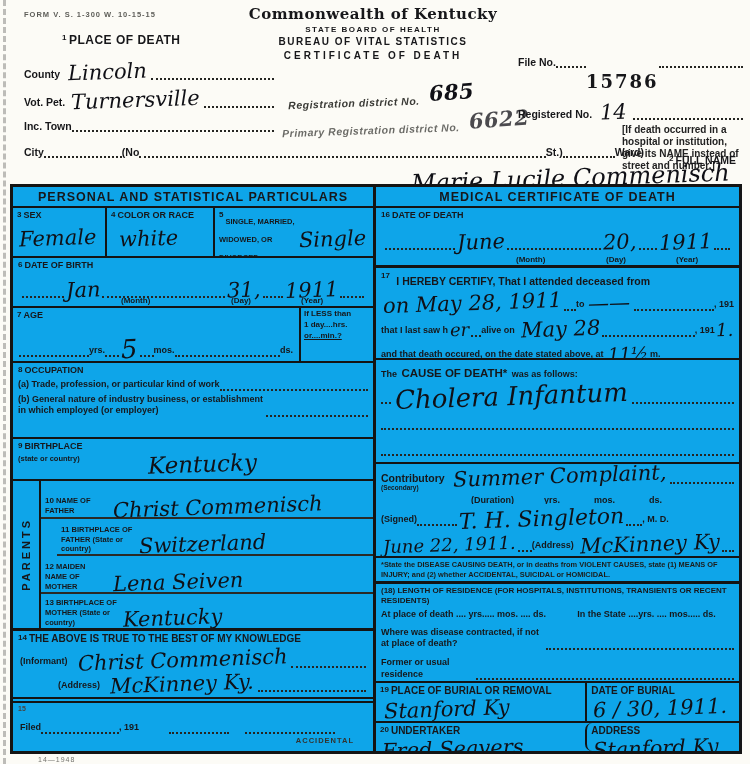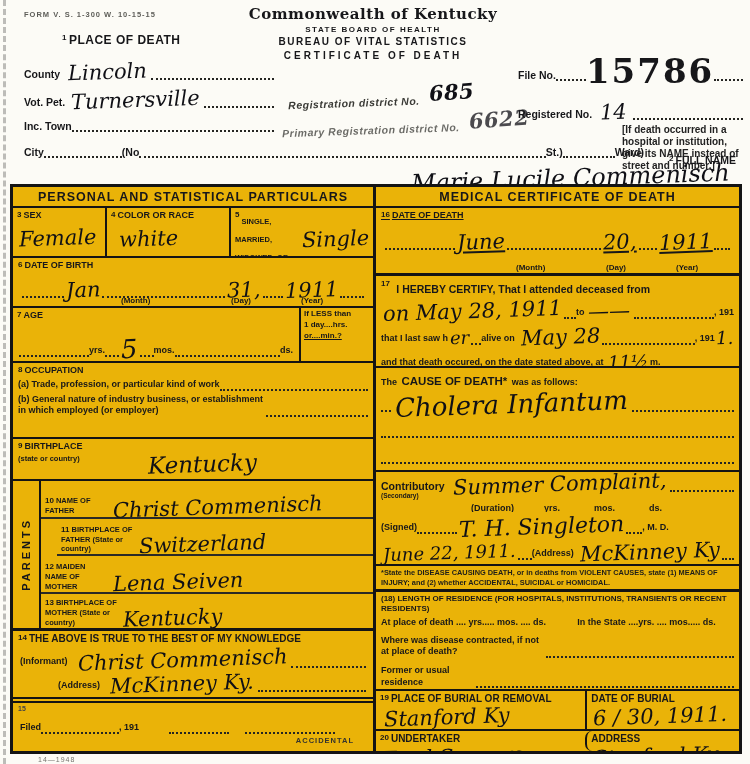--- a/index.html
+++ b/index.html
@@ -24,27 +24,27 @@
   .center-head{position:absolute;left:208px;top:3px;width:310px;text-align:center;}
   .ch1{font-family:"DejaVu Serif",serif;font-weight:bold;font-size:15px;letter-spacing:.5px;}
   .ch2{font-size:8px;font-weight:bold;letter-spacing:1.5px;margin-top:2px;}
   .ch3{font-size:10px;font-weight:bold;letter-spacing:1.5px;margin-top:2px;}
   .ch4{font-size:10px;font-weight:bold;letter-spacing:3px;margin-top:3px;}
   .pod{position:absolute;left:52px;top:31px;font-size:12px;font-weight:bold;letter-spacing:.5px;}
   .hrow{position:absolute;display:flex;align-items:flex-end;}
   .stamp{position:absolute;font-style:italic;font-weight:bold;font-size:10.5px;color:#3a3a36;transform:rotate(-2deg);letter-spacing:.5px;}
   .stamp .hw{display:inline-block;}
   .file-no{position:absolute;left:508px;top:52px;display:flex;align-items:flex-end;width:225px;}
-  .big-stamp{font-family:"DejaVu Serif",serif;font-weight:bold;font-size:34px;letter-spacing:2px;line-height:.8;position:relative;top:4px;}
+  .big-stamp{font-family:"DejaVu Serif",serif;font-weight:bold;font-size:18px;letter-spacing:2px;line-height:.8;position:relative;top:21px;}
   .reg-no{position:absolute;left:508px;top:100px;display:flex;align-items:flex-end;width:225px;}
   .hosp-note{position:absolute;left:612px;top:122px;width:126px;font-size:10px;font-weight:bold;line-height:1.2;color:#222;}
   .fullname{position:absolute;left:34px;top:152px;right:6px;display:flex;align-items:flex-end;flex-direction:column;}
 
   
-  .main{position:absolute;left:0;top:182px;width:732px;height:570px;border:3px solid #141414;display:flex;box-sizing:border-box;background:#eab308;}
+  .main{position:absolute;left:0;top:182px;width:732px;height:570px;border:3px solid #141414;display:flex;box-sizing:border-box;background:#0ea5e9;}
   .col{width:50%;display:flex;flex-direction:column;box-sizing:border-box;}
   .col-l{border-right:3px solid #141414;}
   .row{border-bottom:2px solid #141414;box-sizing:border-box;position:relative;padding:2px 5px;overflow:hidden;}
   .row:last-child{border-bottom:none;}
   .titlebar{text-align:center;font-weight:bold;font-size:12.5px;letter-spacing:1px;padding:3px 0 2px;border-bottom:2px solid #141414;}
   .heavy{border-bottom-width:3px;}
   .dbl{border-bottom:6px double #141414;}
   .cells{display:flex;padding:0;}
   .cell{box-sizing:border-box;padding:2px 4px;position:relative;overflow:hidden;}
   .cell+.cell{border-left:2px solid #141414;}
@@ -140,21 +140,21 @@
     <div class="main">
 
       <div class="col col-l">
         <div class="titlebar">PERSONAL AND STATISTICAL PARTICULARS</div>
 
         <div class="row cells" style="height:50px;">
           <div class="cell" style="width:92px;">
             <div class="lbl-s"><span class="no">3</span><span>SEX</span></div>
             <div class="hw hw-lg" style="margin-top:6px;margin-left:2px;">Female</div>
           </div>
-          <div class="cell" style="width:124px;">
+          <div class="cell" style="width:108px;">
             <div class="lbl-s"><span class="no">4</span><span>COLOR OR RACE</span></div>
             <div class="hw hw-lg" style="margin-top:6px;margin-left:8px;">white</div>
           </div>
           <div class="cell" style="flex:1;display:flex;gap:2px;">
             <div style="width:78px;">
               <span class="no">5</span><span class="lbl-xs" style="display:inline">SINGLE, MARRIED, WIDOWED, OR DIVORCED</span>
               
             </div>
             <div class="hw hw-lg" style="align-self:flex-end;margin-bottom:4px;">Single</div>
           </div>
@@ -261,21 +261,21 @@
             <span class="dw" style="width:60px;margin-left:30px;"></span>
             <span class="dw" style="width:90px;margin-left:16px;"></span>
           </div>
           <div class="lbl-xs" style="text-align:right;margin:2px 14px 0 0;letter-spacing:1px;color:#33332f;">ACCIDENTAL</div>
         </div>
       </div>
 
       <div class="col">
         <div class="titlebar">MEDICAL CERTIFICATE OF DEATH</div>
 
-        <div class="row heavy" style="height:68px;text-decoration:underline;">
+        <div class="row heavy" style="height:60px;">
           <div class="lbl-s"><span class="no">16</span><span>DATE OF DEATH</span></div>
           <div class="line" style="margin:10px 4px 0;">
             <span class="dw" style="width:70px"></span>
             <span class="hw hw-lg" style="margin:0 2px -3px;">June</span>
             <span class="d"></span>
             <span class="hw hw-lg" style="margin:0 2px -3px;">20,</span>
             <span class="dw" style="width:18px"></span>
             <span class="hw hw-lg" style="margin:0 2px -3px;">1911</span>
             <span class="dw" style="width:16px"></span>
           </div>

